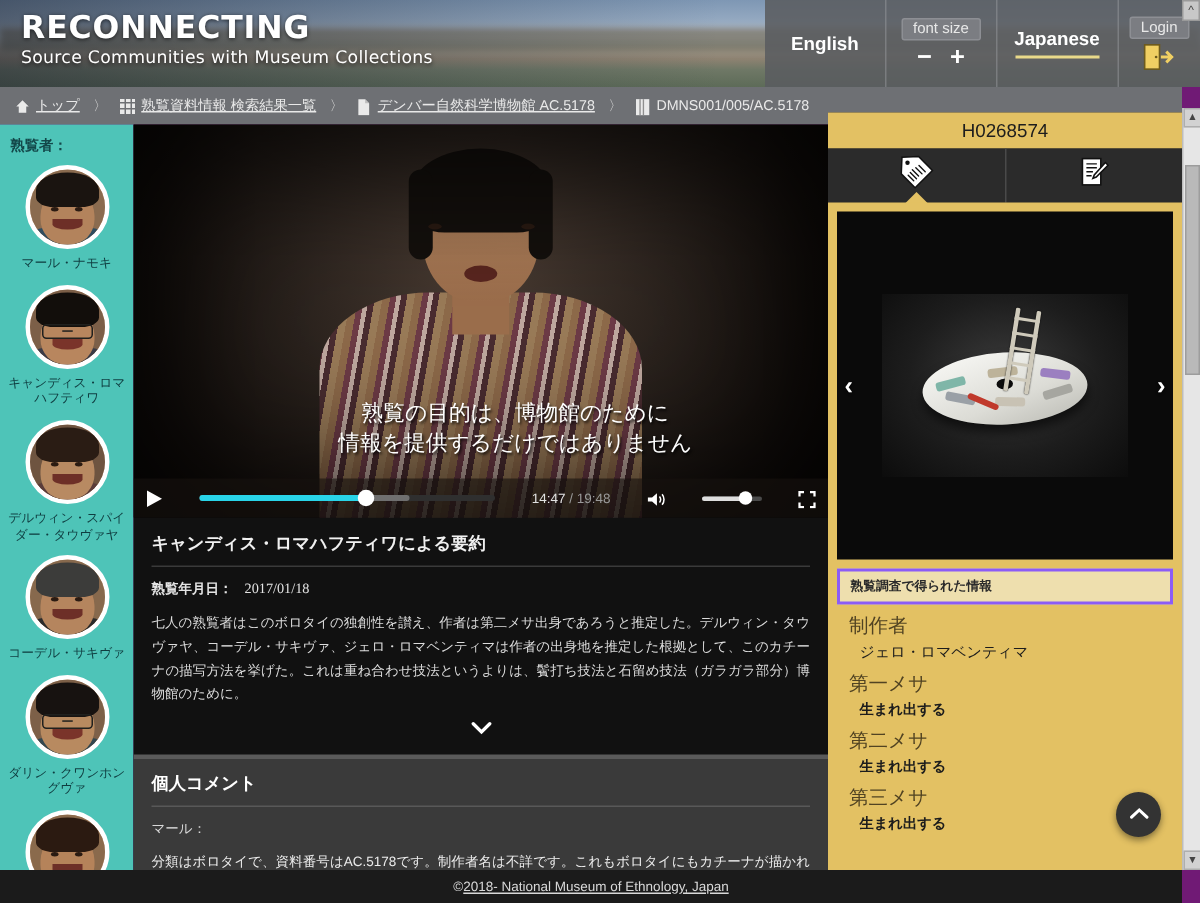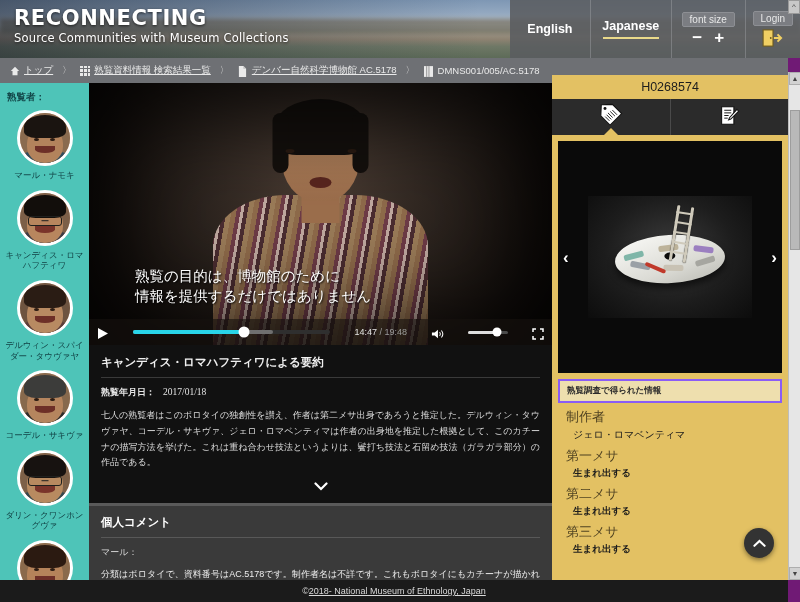--- a/index.html
+++ b/index.html
@@ -166,21 +166,21 @@
     background: repeating-linear-gradient(100deg,
       #8e6a4a 0px,#8e6a4a 5px,#6d3b46 5px,#6d3b46 9px,
       #c0a9a0 9px,#c0a9a0 12px,#4a2c30 12px,#4a2c30 16px,
       #9a7b58 16px,#9a7b58 21px);
   }
   .vp-neck{ position:absolute; left:50%; top:84px; transform:translateX(-50%);
     width:38px; height:34px; background:#9c6e4c; }
   .vid-vign{ position:absolute; inset:0; box-shadow: inset 0 0 90px 30px rgba(0,0,0,.75); }
   .subtitle{
     position:absolute; left:0; right:0; bottom:38px;
-    color:#fff; font-size:14.5px; line-height:1.42; text-align:left;
+    color:#fff; font-size:14.5px; line-height:1.42; text-align:center;
     padding-left:46px; text-shadow: 1px 1px 2px rgba(0,0,0,.95);
     font-family:"DejaVu Sans","Liberation Sans",sans-serif;
   }
   .controls{
     position:absolute; left:0; bottom:0; width:463px; height:26px;
     background: rgba(22,18,15,.62);
     display:flex; align-items:center; gap:24px; padding:0 8px;
   }
   .ctl-play{ width:12px; height:13px; }
   .progress{ position:relative; flex:1; height:4px; background:#2f2f2f; border-radius:2px; }
@@ -322,30 +322,30 @@
 
     <div class="brand">
       <div class="brand-title">RECONNECTING</div>
       <div class="brand-sub">Source Communities with Museum Collections</div>
     </div>
 
     <div class="header-right">
       <div class="hr-cell lang">
         <span>English</span>
       </div>
-      <div class="hr-cell lang active">
-        <span>Japanese</span>
-        <span class="ul"></span>
-      </div>
       <div class="hr-cell fontsize">
         <span class="fs-label">font size</span>
         <span class="fs-btns">
           <span>−</span>
           <span>+</span>
         </span>
+      </div>
+      <div class="hr-cell lang active">
+        <span>Japanese</span>
+        <span class="ul"></span>
       </div>
       <div class="hr-cell login">
         <span class="login-label">Login</span>
         <span class="login-icon">
           <svg viewBox="0 0 24 20" width="22" height="18">
             <rect x="1" y="1" width="11" height="18" fill="#f0cf63" stroke="#6d5a1d" stroke-width="1.2"></rect>
             <circle cx="9.5" cy="10" r="1" fill="#6d5a1d"></circle>
             <path d="M13 10 h7 M17 6 l4 4 -4 4" stroke="#f0cf63" stroke-width="2.2" fill="none"></path>
           </svg>
         </span>
@@ -544,21 +544,21 @@
           </svg>
         </span>
       </div>
     </div>
 
     <div class="panel">
       <div class="panel-h">キャンディス・ロマハフティワによる要約</div>
       <div class="kv">
         <b>熟覧年月日：</b><span class="val">2017/01/18</span>
       </div>
-      <div class="body-txt">七人の熟覧者はこのボロタイの独創性を讃え、作者は第二メサ出身であろうと推定した。デルウィン・タウヴァヤ、コーデル・サキヴァ、ジェロ・ロマベンティマは作者の出身地を推定した根拠として、このカチーナの描写方法を挙げた。これは重ね合わせ技法というよりは、鬢打ち技法と石留め技法（ガラガラ部分）の作品である。</div>
+      <div class="body-txt">七人の熟覧者はこのボロタイの独創性を讃え、作者は第二メサ出身であろうと推定した。デルウィン・タウヴァヤ、コーデル・サキヴァ、ジェロ・ロマベンティマは作者の出身地を推定した根拠として、このカチーナの描写方法を挙げた。これは重ね合わせ技法というよりは、鬢打ち技法と石留め技法（ガラガラ部分）博物館のために。</div>
       <div class="expander">
         <span class="chev-d">
           <svg viewBox="0 0 14 9" width="14" height="9" fill="none" stroke="#fff" stroke-width="2.2" stroke-linecap="round">
               <path d="M1.5 1.5 L7 7 L12.5 1.5"></path>
             </svg>
         </span>
       </div>
     </div>
 
     <div class="divider"></div>

